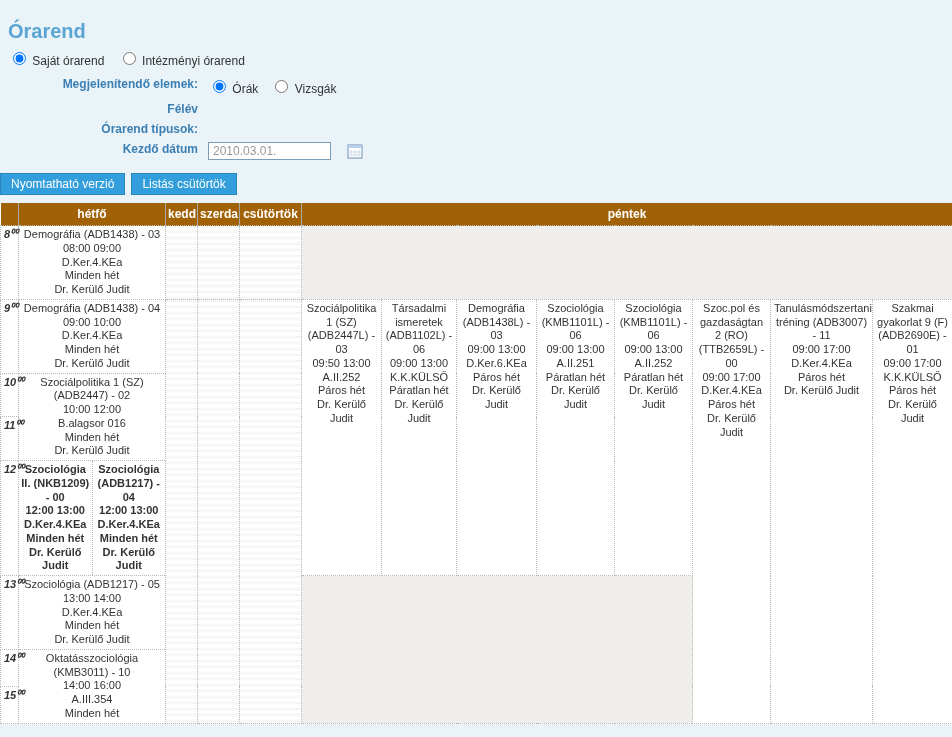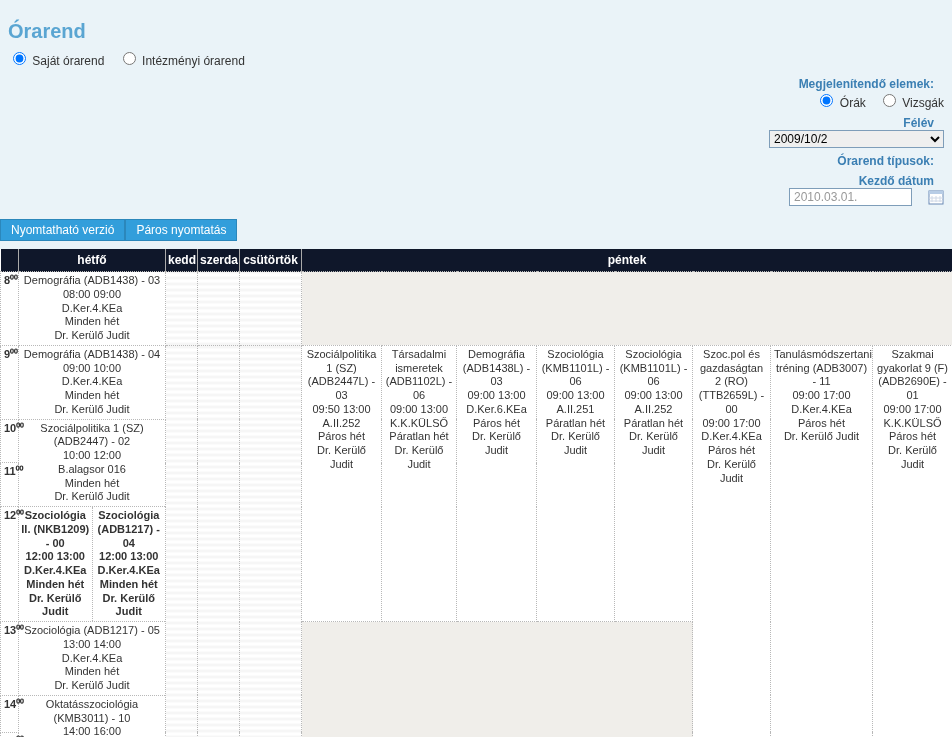--- a/index.html
+++ b/index.html
@@ -16,23 +16,22 @@
     font-size: 20px;
     font-weight: bold;
     padding: 20px 8px 4px 8px;
   }
   .radio-row {
     padding: 2px 8px 6px 8px;
   }
   .radio-row label { margin-right: 10px; }
   .form-row {
     display: flex;
-    align-items: flex-end;
+    align-items: flex-start;
     padding: 3px 8px;
-    flex-direction: column;
   }
   .form-label {
     width: 200px;
     text-align: right;
     color: #3b7fb3;
     font-weight: bold;
     padding-right: 10px;
     font-size: 12px;
   }
   .form-control-area { display: flex; align-items: center; gap: 12px; }
@@ -49,38 +48,38 @@
     padding: 1px 4px;
     color: #999;
   }
   .cal-icon {
     display:inline-block;
     width:16px; height:16px;
     vertical-align:middle;
     margin-left:4px;
   }
   .cal-icon svg { width:16px; height:16px; }
-  .button-bar { padding: 10px 0 8px 0; display:flex; }
+  .button-bar { padding: 10px 0 8px 0; display:flex; gap:6px; }
   .btn {
     background: #329edb;
     color: #fff;
     border: 1px solid #2b87bb;
     padding: 3px 10px;
     font-size: 12px;
     cursor: pointer;
   }
   
   .sched {
     border-collapse: collapse;
     table-layout: fixed;
     width: 952px;
     background: #fff;
   }
   .sched th {
-    background: #0f172a;
+    background: #a16207;
     color: #fff;
     font-weight: bold;
     font-size: 12px;
     padding: 4px 2px;
     border-right: 1px solid #aaa;
   }
   .sched td {
     border: 1px dotted #b8b8b8;
     vertical-align: top;
     font-size: 11px;
@@ -88,20 +87,21 @@
     padding: 2px 3px;
     line-height: 1.25;
   }
   .timecol {
     width: 18px;
     font-size: 10px;
     font-weight: bold;
     text-align: left;
     padding-left: 2px;
     background: #fff;
+    font-style: italic;
   }
   col.c-time   { width: 18px; }
   col.c-monday { width: 147px; }
   col.c-kedd   { width: 32px; }
   col.c-szerda { width: 42px; }
   col.c-csut   { width: 62px; }
   col.c-p1 { width: 80px; }
   col.c-p2 { width: 75px; }
   col.c-p3 { width: 80px; }
   col.c-p4 { width: 78px; }
@@ -147,25 +147,20 @@
     </label>
     <label>
       <input type="radio" name="de" style="">
       <span>Vizsgák</span>
     </label>
   </div>
 </div>
 
 <div class="form-row">
   <div class="form-label">Félév</div>
-  <div class="form-control-area">
-    <select class="semester">
-      <option>2009/10/2</option>
-    </select>
-  </div>
 </div>
 
 <div class="form-row">
   <div class="form-label">Órarend típusok:</div>
 </div>
 
 <div class="form-row">
   <div class="form-label">Kezdő dátum</div>
   <div class="form-control-area">
     <input class="date-input" value="2010.03.01." style="">
@@ -178,21 +173,21 @@
           <line x1="12" y1="7" x2="12" y2="13" stroke="#cfd8e6"></line>
           <line x1="1" y1="9" x2="15" y2="9" stroke="#cfd8e6"></line>
           <line x1="1" y1="12" x2="15" y2="12" stroke="#cfd8e6"></line>
         </svg>
     </span>
   </div>
 </div>
 
 <div class="button-bar">
   <button class="btn">Nyomtatható verzió</button>
-  <button class="btn">Páros nyomtatás</button>
+  <button class="btn">Listás csütörtök</button>
 </div>
 
 <table class="sched">
   <colgroup>
     <col class="c-time">
       <col class="c-monday">
       <col class="c-kedd">
       <col class="c-szerda">
       <col class="c-csut">
     <col class="c-p1">

